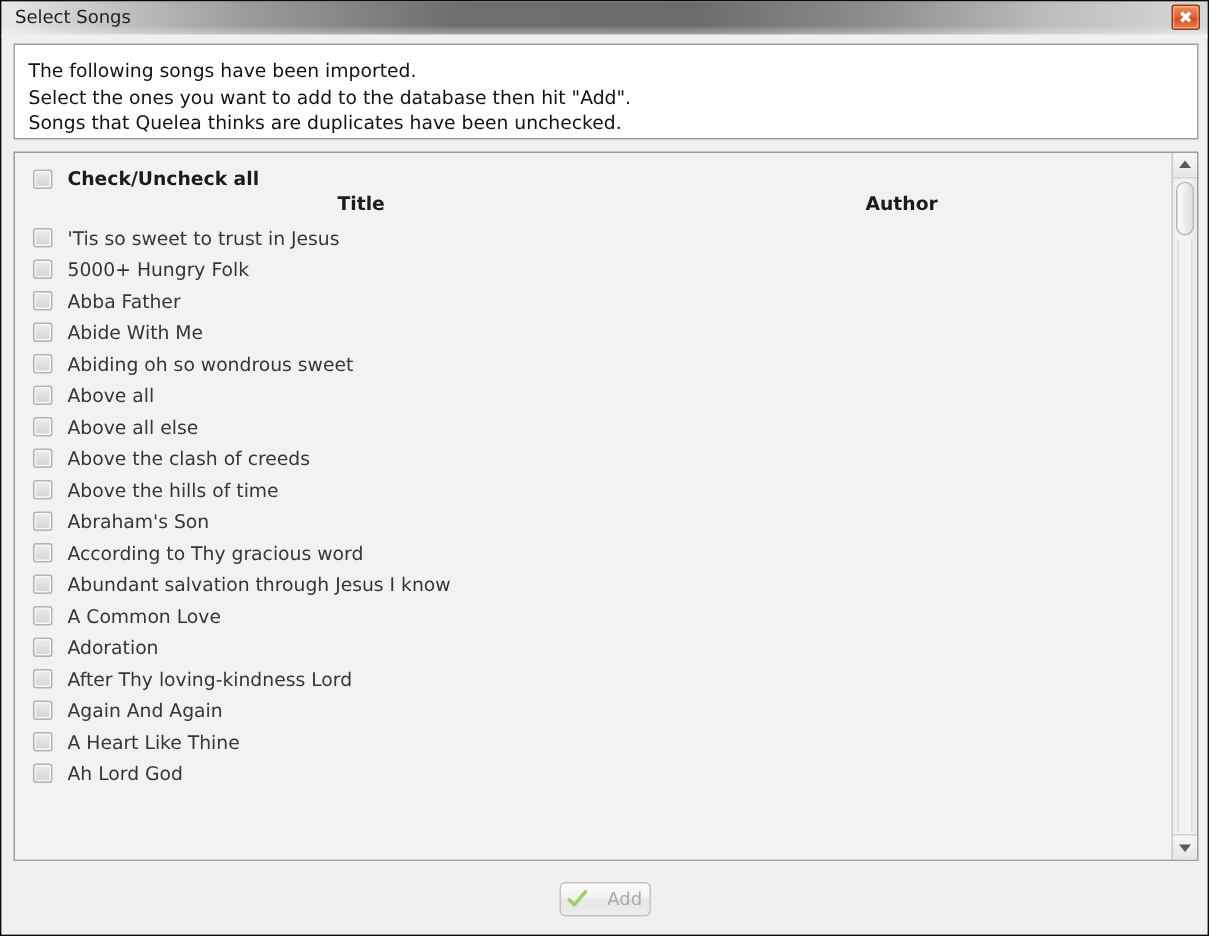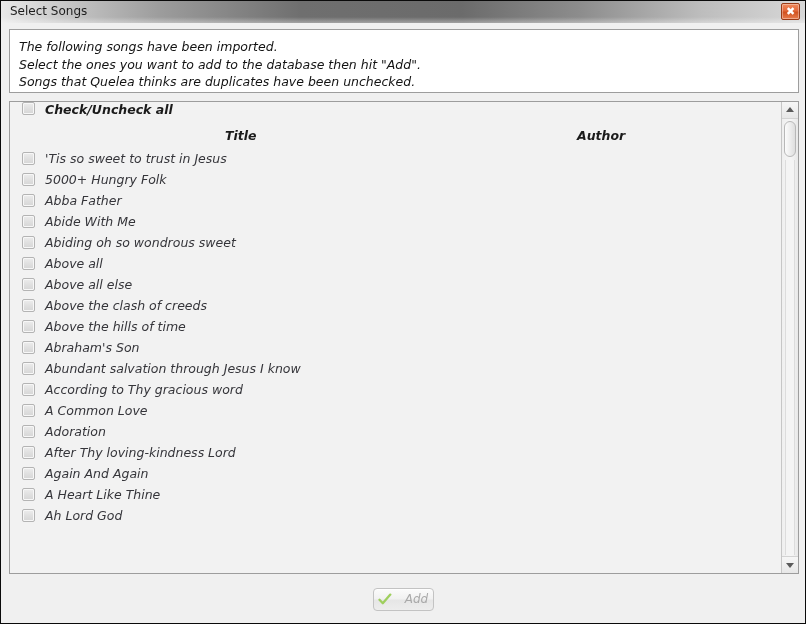--- a/index.html
+++ b/index.html
@@ -77,21 +77,20 @@
     line-height: 15px;
     text-align: center;
     font-family: "DejaVu Sans", "Liberation Sans", sans-serif;
   }
 
   
   #content {
     position: absolute;
     left: 0; top: 22px; right: 0; bottom: 0;
     background: #f0f0f0;
-    font-style: italic;
   }
 
   
   #intro-panel {
     position: absolute;
     left: 8px;
     top: 6px;
     width: 790px;
     height: 64px;
     box-sizing: border-box;
@@ -125,21 +124,21 @@
     bottom: 0;
     background: #f2f2f2;
     overflow: hidden;
   }
 
   .check-all-row {
     position: relative;
     height: 24px;
     padding-left: 12px;
     display: flex;
-    align-items: flex-start;
+    align-items: flex-end;
   }
   .check-all-label {
     margin-left: 10px;
     font-size: 12.5px;
     font-weight: bold;
     color: #1b1b1b;
     white-space: nowrap;
   }
 
   .columns-header {
@@ -346,25 +345,25 @@
             <div class="song-row">
               <span class="cbox"></span>
               <span class="song-title">Above the hills of time</span>
             </div>
             <div class="song-row">
               <span class="cbox"></span>
               <span class="song-title">Abraham's Son</span>
             </div>
             <div class="song-row">
               <span class="cbox"></span>
+              <span class="song-title">According to Thy gracious word</span>
+            </div>
+            <div class="song-row">
+              <span class="cbox"></span>
               <span class="song-title">Abundant salvation through Jesus I know</span>
-            </div>
-            <div class="song-row">
-              <span class="cbox"></span>
-              <span class="song-title">According to Thy gracious word</span>
             </div>
             <div class="song-row">
               <span class="cbox"></span>
               <span class="song-title">A Common Love</span>
             </div>
             <div class="song-row">
               <span class="cbox"></span>
               <span class="song-title">Adoration</span>
             </div>
             <div class="song-row">

